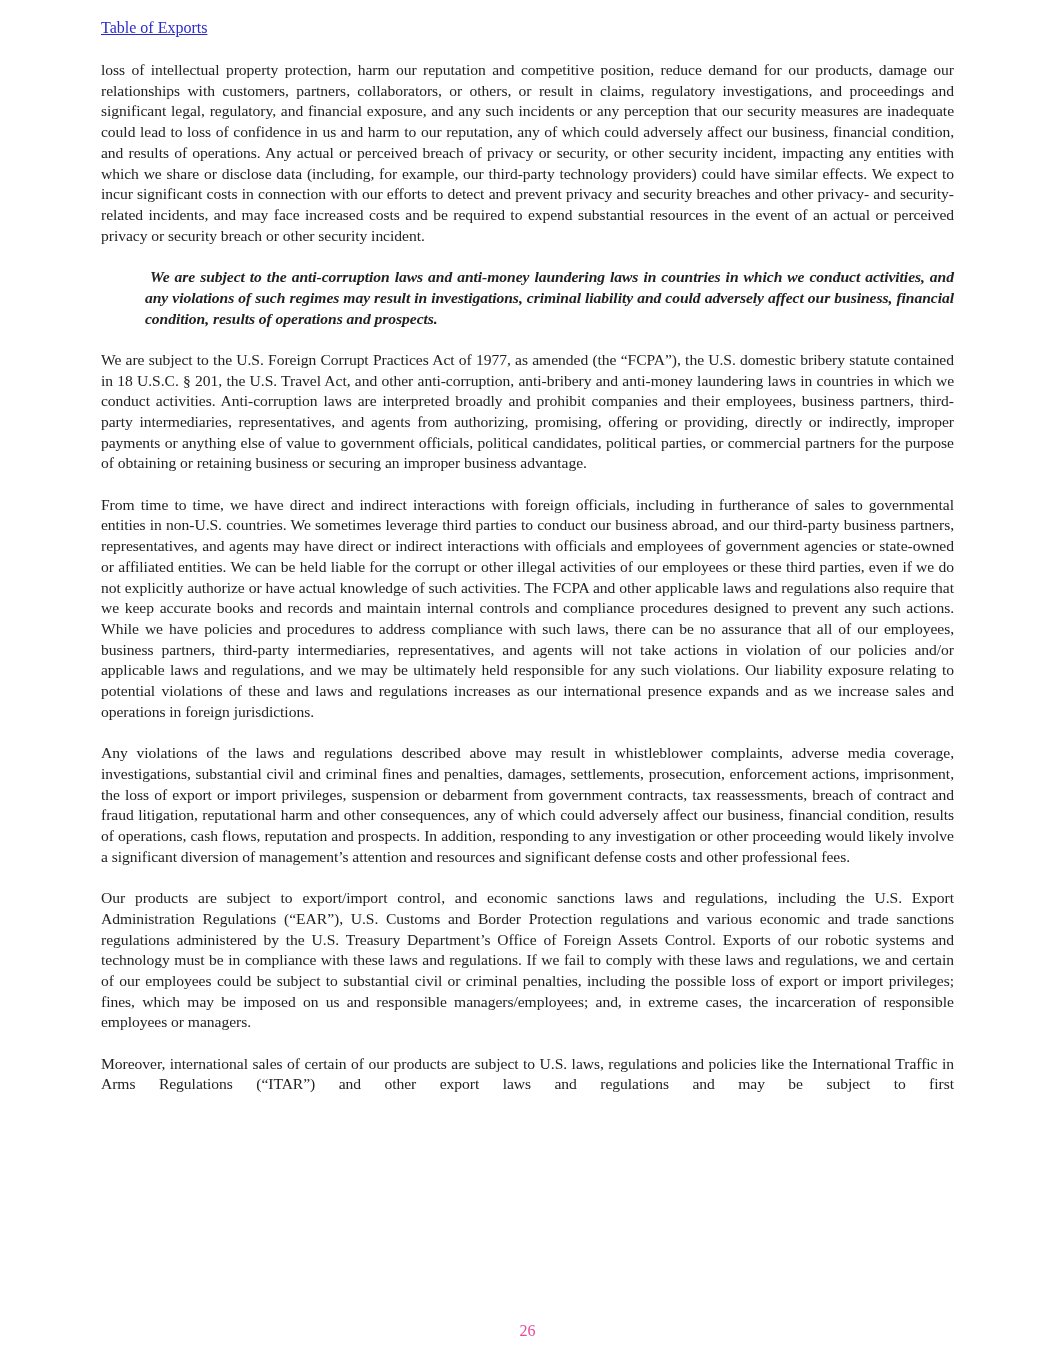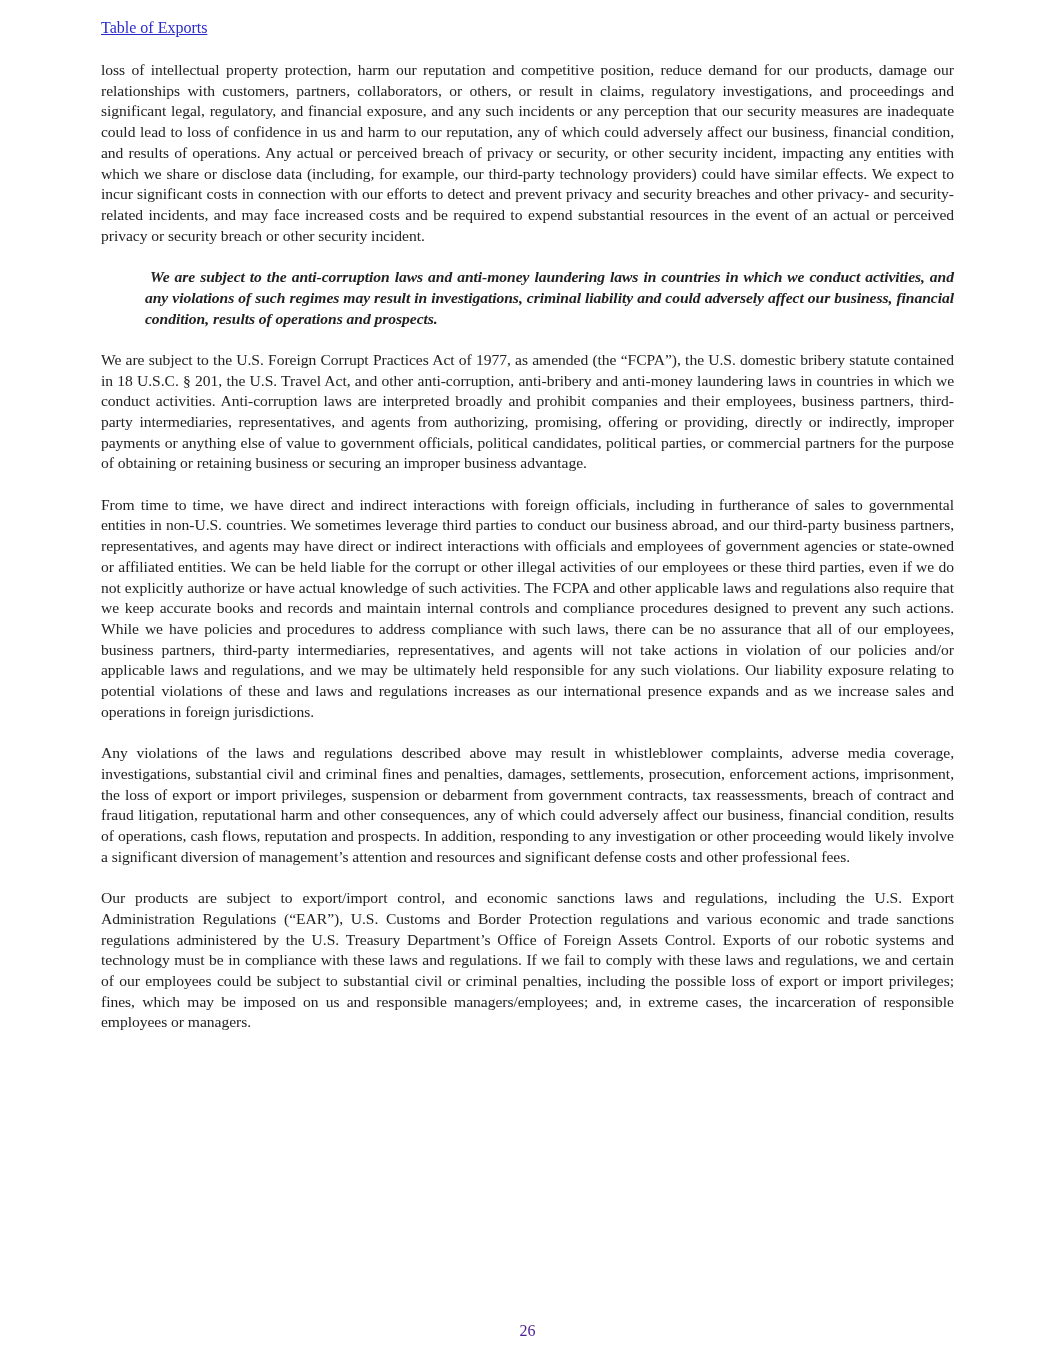--- a/index.html
+++ b/index.html
@@ -43,30 +43,31 @@
       font-style: italic;
       margin-left: 44px;
     }
     .page-number {
       position: absolute;
       left: 0;
       width: 1055px;
       top: 1322px;
       text-align: center;
       font-size: 16px;
-      color: #4c1d95;
+      color: #ec4899;
     }
   </style>
 </head>
 <body>
 
 <a class="toc-link">Table of Exports</a>
 
 <div class="content">
   <p class="para">loss of intellectual property protection, harm our reputation and competitive position, reduce demand for our products, damage our relationships with customers, partners, collaborators, or others, or result in claims, regulatory investigations, and proceedings and significant legal, regulatory, and financial exposure, and any such incidents or any perception that our security measures are inadequate could lead to loss of confidence in us and harm to our reputation, any of which could adversely affect our business, financial condition, and results of operations. Any actual or perceived breach of privacy or security, or other security incident, impacting any entities with which we share or disclose data (including, for example, our third-party technology providers) could have similar effects. We expect to incur significant costs in connection with our efforts to detect and prevent privacy and security breaches and other privacy- and security-related incidents, and may face increased costs and be required to expend substantial resources in the event of an actual or perceived privacy or security breach or other security incident.</p>
   <p class="para heading">&nbsp;We are subject to the anti-corruption laws and anti-money laundering laws in countries in which we conduct activities, and any violations of such regimes may result in investigations, criminal liability and could adversely affect our business, financial condition, results of operations and prospects.</p>
   <p class="para">We are subject to the U.S. Foreign Corrupt Practices Act of 1977, as amended (the “FCPA”), the U.S. domestic bribery statute contained in 18 U.S.C. § 201, the U.S. Travel Act, and other anti-corruption, anti-bribery and anti-money laundering laws in countries in which we conduct activities. Anti-corruption laws are interpreted broadly and prohibit companies and their employees, business partners, third-party intermediaries, representatives, and agents from authorizing, promising, offering or providing, directly or indirectly, improper payments or anything else of value to government officials, political candidates, political parties, or commercial partners for the purpose of obtaining or retaining business or securing an improper business advantage.</p>
   <p class="para">From time to time, we have direct and indirect interactions with foreign officials, including in furtherance of sales to governmental entities in non-U.S. countries. We sometimes leverage third parties to conduct our business abroad, and our third-party business partners, representatives, and agents may have direct or indirect interactions with officials and employees of government agencies or state-owned or affiliated entities. We can be held liable for the corrupt or other illegal activities of our employees or these third parties, even if we do not explicitly authorize or have actual knowledge of such activities. The FCPA and other applicable laws and regulations also require that we keep accurate books and records and maintain internal controls and compliance procedures designed to prevent any such actions. While we have policies and procedures to address compliance with such laws, there can be no assurance that all of our employees, business partners, third-party intermediaries, representatives, and agents will not take actions in violation of our policies and/or applicable laws and regulations, and we may be ultimately held responsible for any such violations. Our liability exposure relating to potential violations of these and laws and regulations increases as our international presence expands and as we increase sales and operations in foreign jurisdictions.</p>
   <p class="para">Any violations of the laws and regulations described above may result in whistleblower complaints, adverse media coverage, investigations, substantial civil and criminal fines and penalties, damages, settlements, prosecution, enforcement actions, imprisonment, the loss of export or import privileges, suspension or debarment from government contracts, tax reassessments, breach of contract and fraud litigation, reputational harm and other consequences, any of which could adversely affect our business, financial condition, results of operations, cash flows, reputation and prospects. In addition, responding to any investigation or other proceeding would likely involve a significant diversion of management’s attention and resources and significant defense costs and other professional fees.</p>
   <p class="para">Our products are subject to export/import control, and economic sanctions laws and regulations, including the U.S. Export Administration Regulations (“EAR”), U.S. Customs and Border Protection regulations and various economic and trade sanctions regulations administered by the U.S. Treasury Department’s Office of Foreign Assets Control. Exports of our robotic systems and technology must be in compliance with these laws and regulations. If we fail to comply with these laws and regulations, we and certain of our employees could be subject to substantial civil or criminal penalties, including the possible loss of export or import privileges; fines, which may be imposed on us and responsible managers/employees; and, in extreme cases, the incarceration of responsible employees or managers.</p>
+  <p class="para" style="text-align-last: justify;">Moreover, international sales of certain of our products are subject to U.S. laws, regulations and policies like the International Traffic in Arms Regulations (“ITAR”) and other export laws and regulations and may be subject to first</p>
 </div>
 
 <div class="page-number">26</div>
 
 </body></html>

